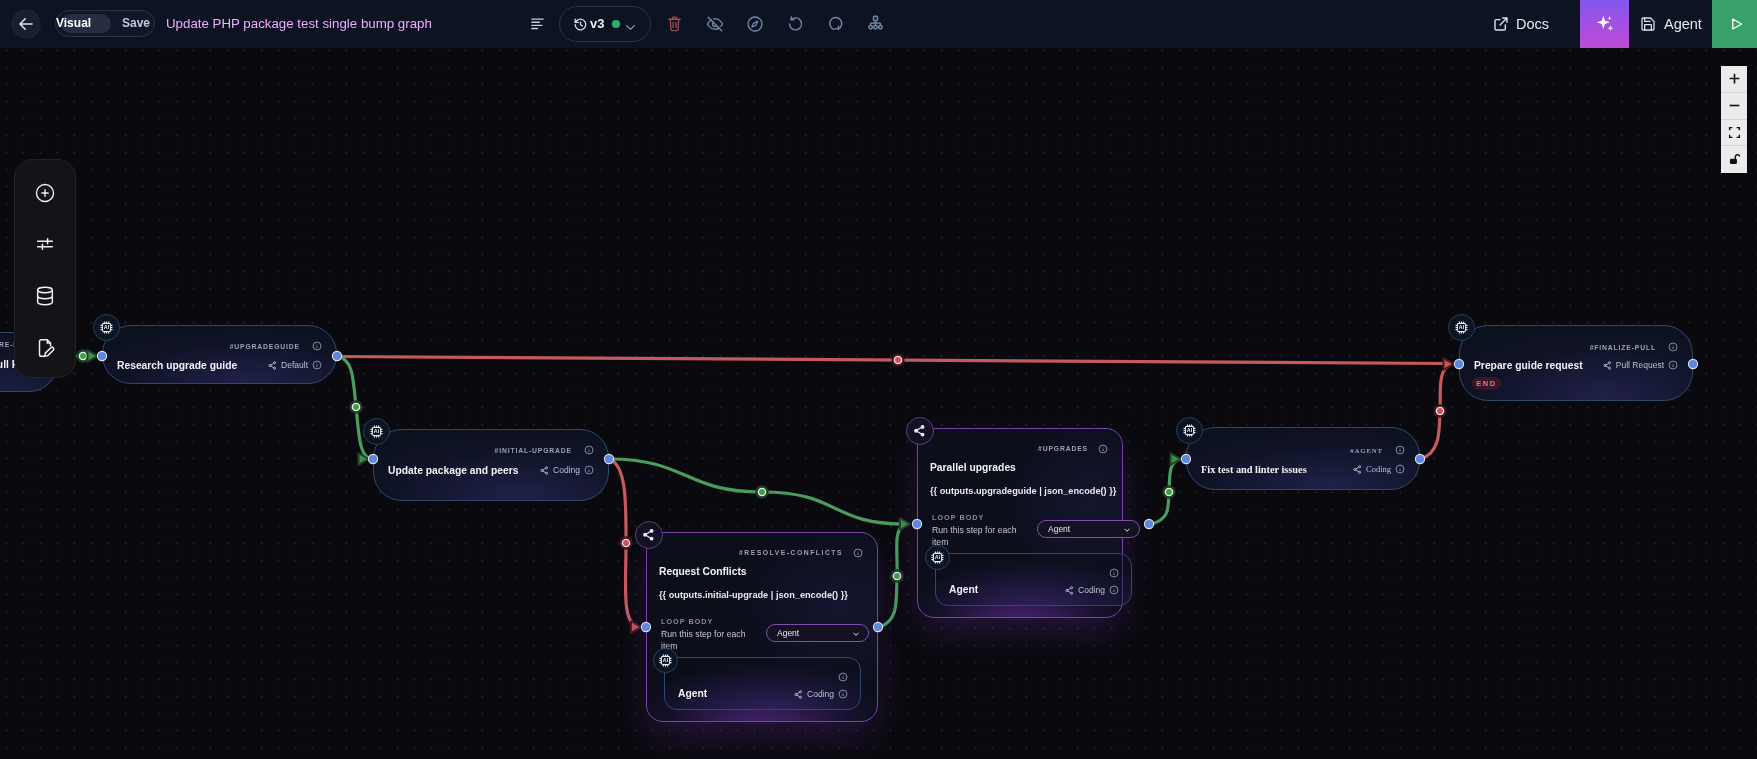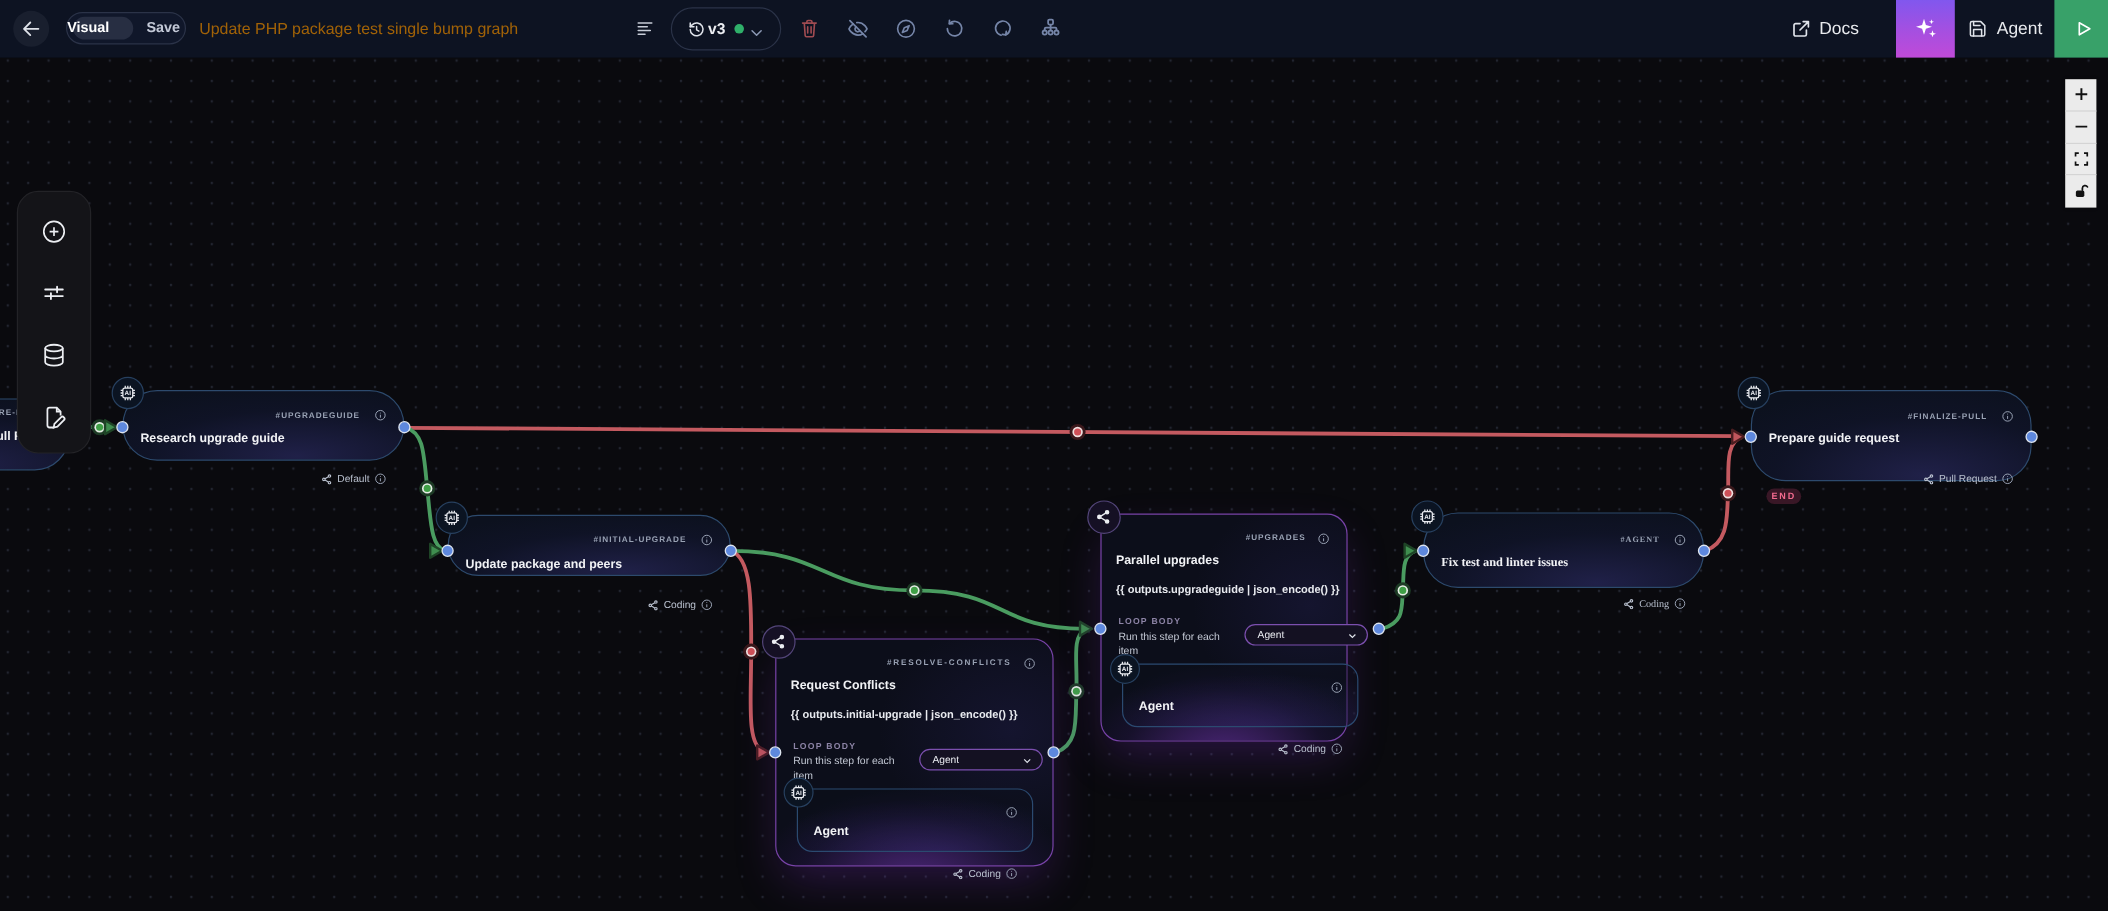--- a/index.html
+++ b/index.html
@@ -7,21 +7,21 @@
   #page { position:relative; width:1757px; height:759px; }
 
   
   #topbar { position:absolute; left:0; top:0; width:1757px; height:48px; background:#0d1322; z-index:20; }
   #backbtn { position:absolute; left:11px; top:9px; width:30px; height:30px; border-radius:50%; background:#191f2e; color:#dfe3ea; }
   .abs { position:absolute; }
   #toggle { position:absolute; left:55px; top:10px; width:100px; height:27px; border-radius:14px; background:#10172a; border:1px solid #2b3348; }
   #toggle .seg1 { position:absolute; left:5px; top:3px; width:50px; height:19px; border-radius:10px; background:#272e42; }
   #toggle .t1 { position:absolute; left:0; top:0; width:60px; height:25px; line-height:25px; color:#fff; font-size:12px; font-weight:bold; }
   #toggle .t2 { position:absolute; left:60px; top:0; width:40px; height:25px; line-height:25px; text-align:center; color:#c3c9d7; font-size:12px; font-weight:bold; }
-  #wtitle { position:absolute; left:166px; top:0; height:48px; line-height:48px; color:#a16207; font-size:13.3px; font-weight:500; }
+  #wtitle { position:absolute; left:166px; top:0; height:48px; line-height:48px; color:#f0abfc; font-size:13.3px; font-weight:500; }
   #verpill { position:absolute; left:559px; top:6px; width:92px; height:36px; border-radius:18px; background:#0d1322; border:1px solid #2b3348; }
   #verpill .v { position:absolute; left:30px; top:0; height:34px; line-height:34px; color:#eceef2; font-size:13px; font-weight:bold; }
   #verpill .dot { position:absolute; left:52px; top:13px; width:8px; height:8px; border-radius:50%; background:#2fb06a; }
   #docs { position:absolute; left:1516px; top:0; height:48px; line-height:48px; color:#e8eaee; font-size:14.5px; }
   #aibtn { position:absolute; left:1580px; top:0; width:49px; height:48px; background:linear-gradient(180deg,#8157ee 0%, #a64fe0 55%, #c04ad8 100%); }
   #savetxt { position:absolute; left:1664px; top:0; height:48px; line-height:48px; color:#e8eaee; font-size:14.5px; }
   #runbtn { position:absolute; left:1712px; top:0; width:45px; height:48px; background:#38a169; }
 
   
   #canvas { position:absolute; left:0; top:48px; width:1757px; height:711px; background-color:#0a0a0e; }
@@ -34,21 +34,21 @@
   .loopnode { position:absolute; z-index:4; border:1px solid #7843a8; border-radius:17px; box-shadow:0 16px 38px -6px rgba(110,45,175,0.33);
     background:radial-gradient(75% 55% at 50% 108%, rgba(128,58,198,0.55) 0%, rgba(70,30,120,0.18) 55%, rgba(10,10,20,0) 78%),
                radial-gradient(80% 80% at 85% 40%, rgba(60,50,140,0.18) 0%, rgba(10,10,20,0) 60%), #0c0e1a; }
   .subnode { position:absolute; border:1px solid #2b4a70; border-radius:13px;
     background:radial-gradient(120% 130% at 60% 100%, rgba(80,60,170,0.25) 0%, rgba(10,12,24,0) 65%), rgba(10,14,26,0.4); }
   .corner { position:absolute; border-radius:50%; z-index:5; display:flex; align-items:center; justify-content:center; }
   .ai-c { background:#0b1422; border:1px solid #27405f; }
   .sh-c { background:#151024; border:1px solid #534579; }
   .tag { position:absolute; color:#99a2b4; font-size:6.8px; font-weight:bold; letter-spacing:0.85px; }
   .ntitle { position:absolute; color:#f1f2f5; font-size:10.3px; font-weight:bold; }
-  .tool { position:absolute; color:#b9c0ce; font-size:9.5px;margin-top:34px; }
+  .tool { position:absolute; color:#b9c0ce; font-size:9.5px; }
   .tmpl { position:absolute; color:#e8eaef; font-size:9.2px; font-weight:bold; }
   .loophdr { position:absolute; color:#8d84a6; font-size:7.2px; font-weight:bold; letter-spacing:1.05px; }
   .looptxt { position:absolute; color:#c3c8d4; font-size:8.7px; line-height:12px; }
   .select { position:absolute; height:18px; border:1px solid #7b4fae; border-radius:10px; background:#141122; color:#e9ebf0; font-size:8.5px; line-height:16px; padding-left:10px; }
   .endbadge { position:absolute; background:#391726; border-radius:8px; color:#f16a8e; font-size:7.5px; font-weight:bold; letter-spacing:1.6px; text-align:center; }
   .inf { position:absolute; right:14px; top:15px; }
   .tool { display:flex; align-items:center; gap:4px; position:absolute; right:14px; top:34px; color:#b9c0ce; font-size:8.5px; }
   .tool .sh { width:9px; height:9px; fill:none; stroke:#b9c0ce; stroke-width:2.6; }
   .tool .in2 { width:10px; height:10px; fill:none; stroke:#99a2b4; stroke-width:2; }
   .chip { width:17px; height:17px; fill:none; stroke:#e9ebf0; stroke-width:1.5; }
@@ -174,21 +174,21 @@
         </svg>
         <span>Default</span>
         <svg class="in2" viewBox="0 0 24 24">
           <circle cx="12" cy="12" r="9.5"></circle>
           <path d="M12 11 L12 17"></path>
           <circle cx="12" cy="7.4" r="1" fill="#99a2b4" stroke="none"></circle>
         </svg>
       </div>
   </div>
 
-  <div class="node" style="left:373px; top:429px; width:236px; height:51px;">
+  <div class="node" style="left:373px; top:429px; width:236px; height:72px;">
     <span class="tag" style="right:36px; top:17px;">#INITIAL-UPGRADE</span>
     <svg class="inf" width="10" height="10" viewBox="0 0 24 24" fill="none" stroke="#99a2b4" stroke-width="2">
         <circle cx="12" cy="12" r="9.5"></circle>
         <path d="M12 11 L12 17"></path>
         <circle cx="12" cy="7.4" r="1" fill="#99a2b4" stroke="none"></circle>
       </svg>
     <span class="ntitle" style="left:14px; top:35px;">Update package and peers</span>
     <div class="tool" style="top:35px;">
         <svg class="sh" viewBox="0 0 24 24">
           <circle cx="5" cy="12" r="2.7"></circle>
@@ -244,21 +244,21 @@
           <circle cx="17.5" cy="19.4" r="2.7"></circle>
           <path d="M7.4 10.7 L15.1 6 M7.4 13.3 L15.1 18"></path>
         </svg>
         <span>Pull Request</span>
         <svg class="in2" viewBox="0 0 24 24">
           <circle cx="12" cy="12" r="9.5"></circle>
           <path d="M12 11 L12 17"></path>
           <circle cx="12" cy="7.4" r="1" fill="#99a2b4" stroke="none"></circle>
         </svg>
       </div>
-    <div class="endbadge" style="left:12px; top:50.5px; width:29px; height:13px; line-height:13px;margin-top:30px;">END</div>
+    <div class="endbadge" style="left:12px; top:50.5px; width:29px; height:13px; line-height:13px;">END</div>
   </div>
 
   <div class="loopnode" style="left:646px; top:532px; width:232px; height:190px;">
     <span class="tag" style="right:34px; top:16px; letter-spacing:1.5px;">#RESOLVE-CONFLICTS</span>
     <svg class="inf" width="10" height="10" viewBox="0 0 24 24" fill="none" stroke="#99a2b4" stroke-width="2">
         <circle cx="12" cy="12" r="9.5"></circle>
         <path d="M12 11 L12 17"></path>
         <circle cx="12" cy="7.4" r="1" fill="#99a2b4" stroke="none"></circle>
       </svg>
     <span class="ntitle" style="left:12px; top:33px;">Request Conflicts</span>

